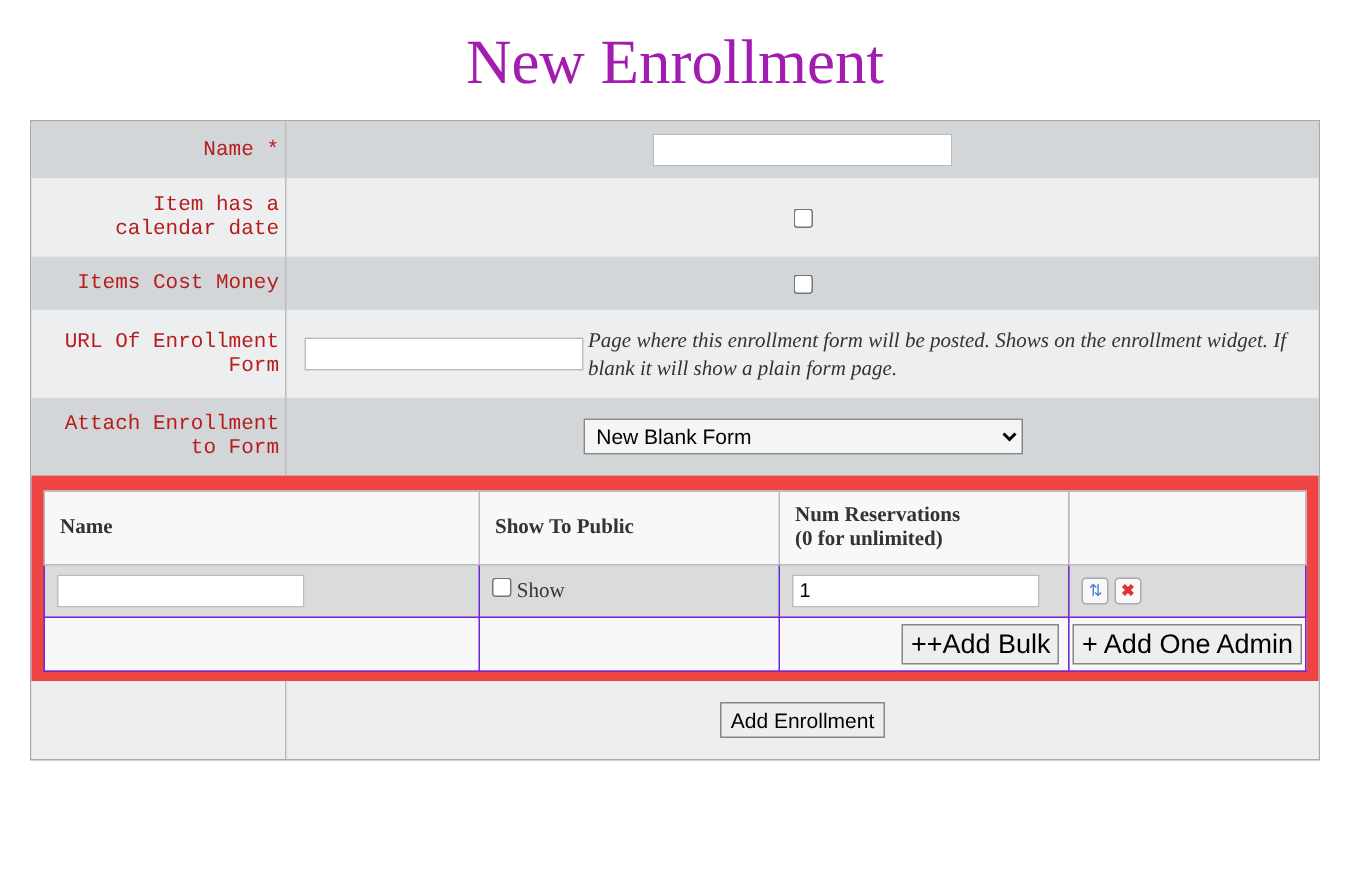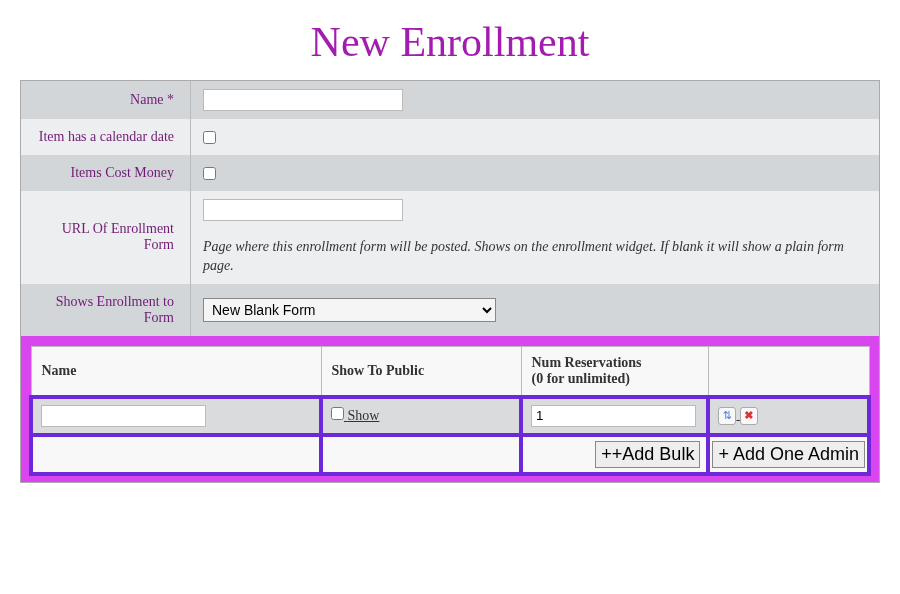--- a/index.html
+++ b/index.html
@@ -24,35 +24,37 @@
     .form-row {
       display: flex;
       align-items: stretch;
     }
     .form-row:nth-child(odd) { background: #d3d6d9; }
     .form-row:nth-child(even) { background: #eceeef; }
     .form-label {
       width: 170px;
       flex-shrink: 0;
       text-align: right;
-      padding: 10px 16px 10px 8px;
-      font-size: 14px;
-      color: #701a75;
+      padding: 10px 4px 10px 8px;
+      font-size: 14px;
+      color: #b91c1c;
       border-right: 1px solid #bbb;
       display: flex;
       align-items: center;
       justify-content: flex-end;
+      font-family: Liberation Mono, monospace;
     }
     .form-value {
       flex: 1;
       padding: 8px 12px;
       display: flex;
-      flex-direction: column;
+      flex-direction: row;
       justify-content: center;
-      gap: 13px;
+      gap: 3px;
+      align-items: center;
     }
     .form-value input[type="text"] {
       width: 200px;
       height: 22px;
       border: 1px solid #bbb;
       padding: 2px 4px;
       font-size: 13px;
       background: #fff;
     }
     .form-value input[type="checkbox"] {
@@ -89,42 +91,41 @@
       width: 293px;
       height: 24px;
       border: 1px solid #888;
       background: #f5f5f5;
       font-size: 14px;
       padding: 1px 4px;
       font-family: Arial, sans-serif;
     }
     .items-section {
       padding: 10px 8px 6px 8px;
-      background: #d946ef;
+      background: #ef4444;
     }
     .items-table {
       width: 100%;
       border-collapse: collapse;
       border: 1px solid #999;
       font-size: 14px;
       font-family: Georgia, serif;
     }
     .items-table th {
       background: #f8f8f8;
       text-align: left;
       padding: 8px 10px;
       font-weight: bold;
       border: 1px solid #bbb;
     }
     .items-table td {
       background: #d9dbdd;
       padding: 6px 8px;
-      border: 4px solid #6d28d9;
+      border: 1px solid #6d28d9;
       vertical-align: middle;
-      text-decoration: underline;
     }
     .items-table td input[type="text"] {
       width: 165px;
       height: 22px;
       border: 1px solid #bbb;
       padding: 2px 4px;
       background: #fff;
     }
     .items-table .show-cell label {
       font-size: 14px;
@@ -205,21 +206,21 @@
   <div class="form-row">
     <div class="form-label">URL Of Enrollment Form</div>
     <div class="form-value">
       <input type="text" value="" style="">
       <div class="help-text">Page where this enrollment form will be posted. Shows on the enrollment widget. If blank it will show a plain form page.</div>
     </div>
   </div>
 
 
   <div class="form-row">
-    <div class="form-label">Shows Enrollment to Form</div>
+    <div class="form-label">Attach Enrollment to Form</div>
     <div class="form-value">
       <select class="native-select">
         <option>New Blank Form</option>
       </select>
     </div>
   </div>
 
   <div class="items-section">
     <table class="items-table">
       <thead>
@@ -257,14 +258,20 @@
             <button class="small-btn">++Add Bulk</button>
           </td>
           <td style="text-align:left; white-space:nowrap; padding-left:2px; padding-right:2px;">
             <button class="small-btn">+ Add One Admin</button>
           </td>
         </tr>
       </tbody>
     </table>
   </div>
 
+  <div class="submit-row">
+    <div class="form-label"></div>
+    <div class="form-value">
+      <button class="submit-btn">Add Enrollment</button>
+    </div>
+  </div>
 
 </div>
 
 </body></html>

